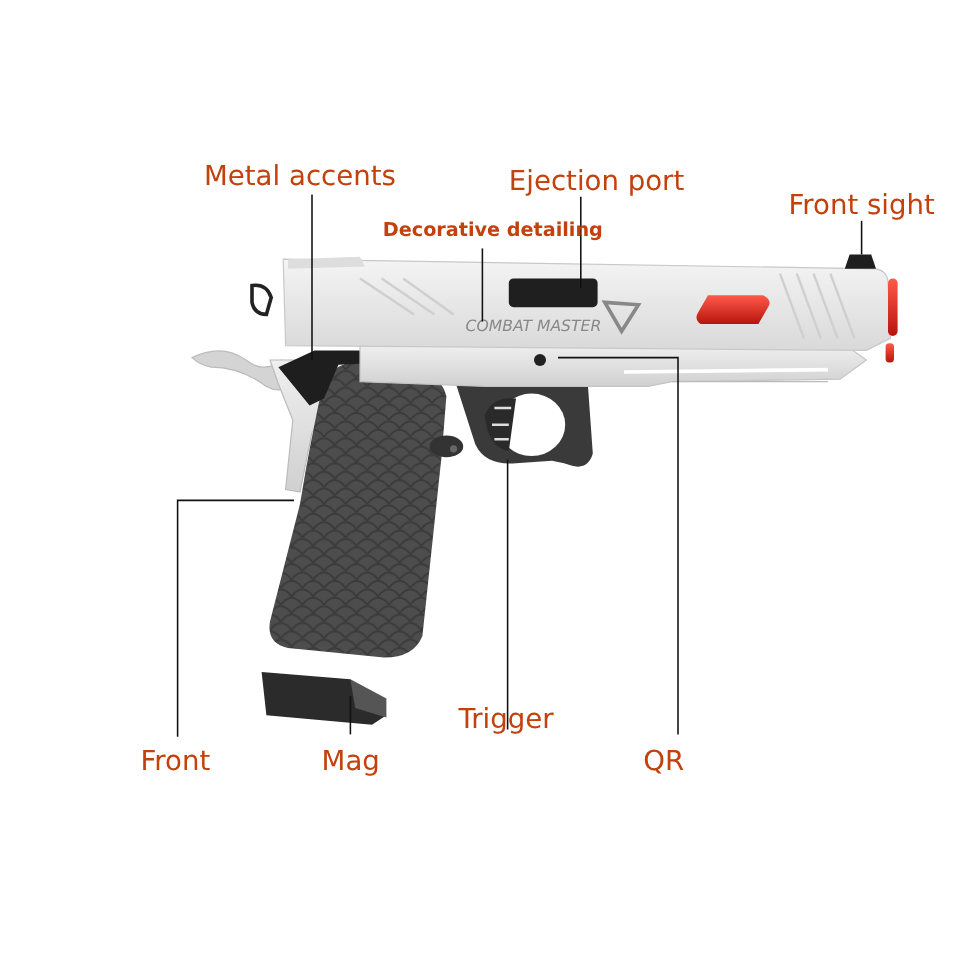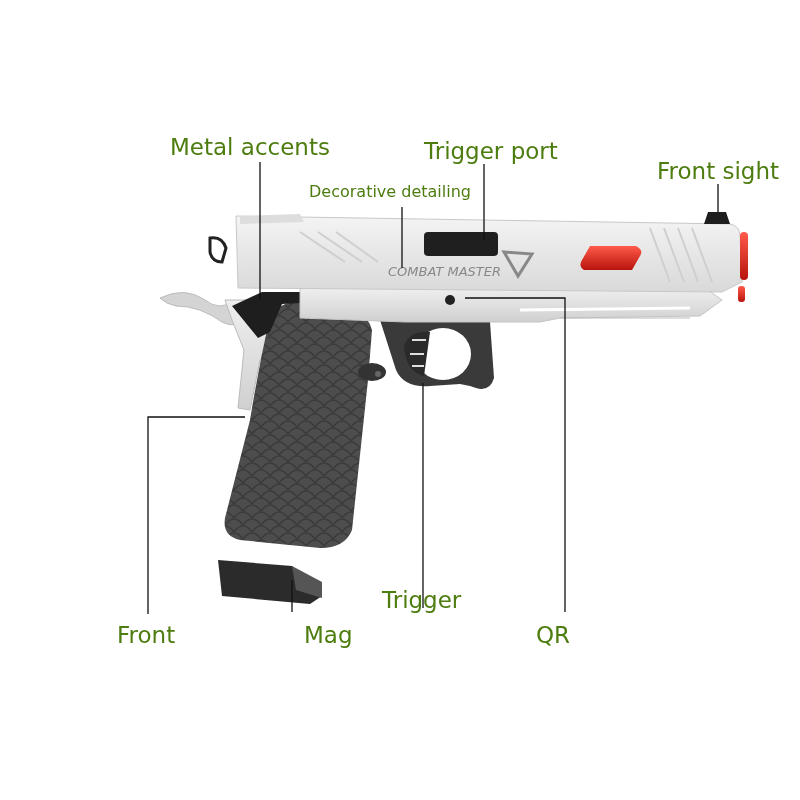--- a/index.html
+++ b/index.html
@@ -1,17 +1,17 @@
 <!DOCTYPE html>
 <html><head>
 <meta charset="utf-8">
 <style>
   html,body{margin:0;padding:0;background:#fff;}
   body{width:800px;height:800px;position:relative;overflow:hidden;font-family:"DejaVu Sans","Liberation Sans",sans-serif;}
-  .lbl{position:absolute;color:#4d7c0f;white-space:nowrap;line-height:1;}
+  .lbl{position:absolute;color:#c2410c;white-space:nowrap;line-height:1;}
   .big{font-size:23px;}
   .small{font-size:16px;}
   svg{position:absolute;left:0;top:0;}
 </style>
 </head>
 <body>
 
 <svg width="800" height="800" viewBox="0 0 800 800">
   <defs>
     <linearGradient id="slideG" x1="0" y1="0" x2="0" y2="1">
@@ -92,19 +92,19 @@
     <path d="M484 164 L484 240"></path>
     <path d="M718 184 L718 212"></path>
     <path d="M148 614 L148 417 L245 417"></path>
     <path d="M292 612 L292 580"></path>
     <path d="M423 608 L423 383"></path>
     <path d="M465 298 L565 298 L565 612"></path>
   </g>
 </svg>
 
 <div class="lbl big" style="left:170px;top:136px;">Metal accents</div>
-<div class="lbl small" style="left:309px;top:184px;">Decorative detailing</div>
-<div class="lbl big" style="left:424px;top:140px;">Trigger port</div>
+<div class="lbl small" style="left:319px;top:184px;font-weight:bold;">Decorative detailing</div>
+<div class="lbl big" style="left:424px;top:140px;">Ejection port</div>
 <div class="lbl big" style="left:657px;top:160px;">Front sight</div>
 <div class="lbl big" style="left:117px;top:624px;">Front</div>
-<div class="lbl big" style="left:268px;top:624px;margin-left:36px;">Mag</div>
+<div class="lbl big" style="left:268px;top:624px;">Mag</div>
 <div class="lbl big" style="left:382px;top:589px;">Trigger</div>
 <div class="lbl big" style="left:536px;top:624px;">QR</div>
 
 </body></html>

